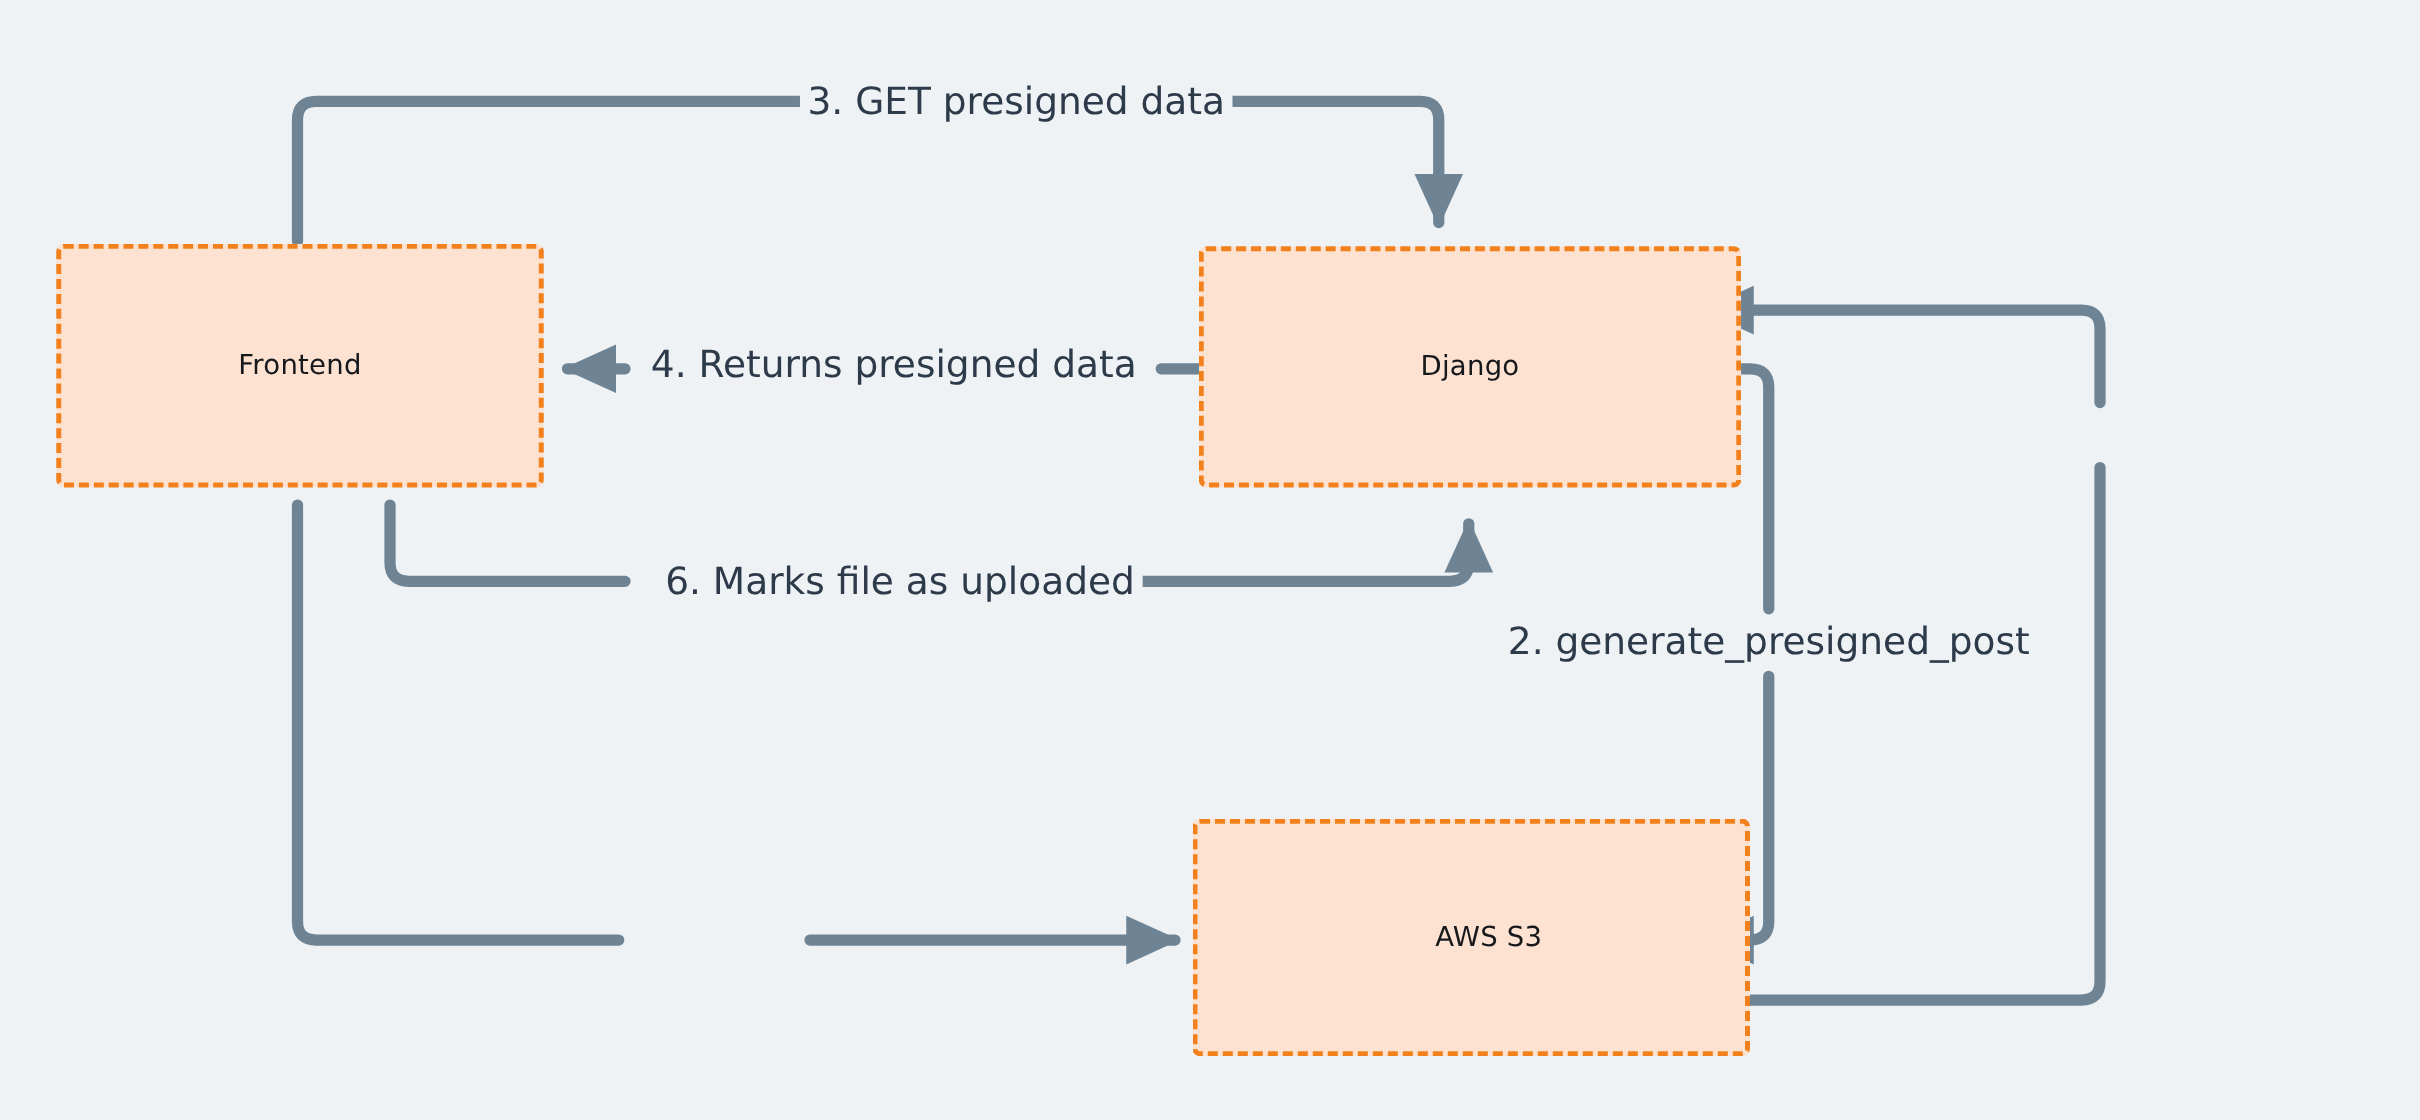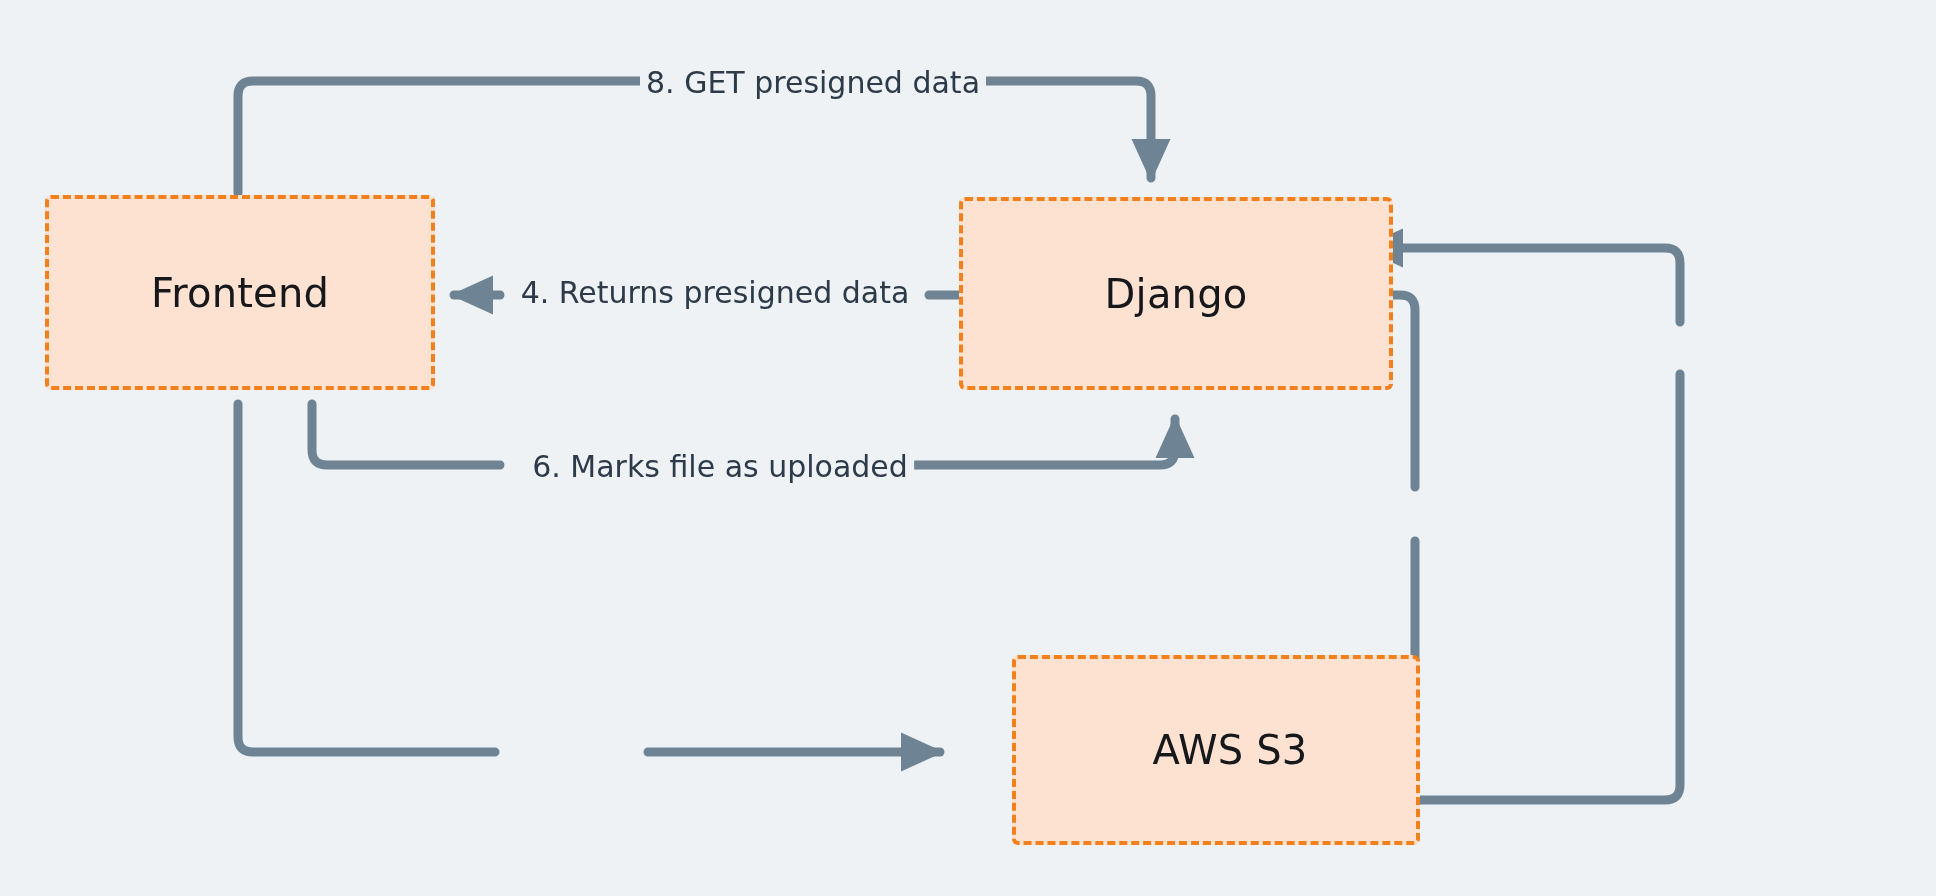--- a/index.html
+++ b/index.html
@@ -29,21 +29,21 @@
     box-sizing: border-box;
     display: flex;
     align-items: center;
     justify-content: center;
     background: #fde2d1;
     border: 4px dashed #f2811d;
     border-radius: 6px;
   }
   .node-label {
     font-family: "DejaVu Sans", sans-serif;
-    font-size: 40px;
+    font-size: 22px;
     color: #16181c;
     letter-spacing: 0.2px;
     white-space: nowrap;
   }
   .edge-label {
     position: absolute;
     font-family: "DejaVu Sans", sans-serif;
     font-size: 30px;
     color: #2c3a49;
     background: #eef2f5;
@@ -91,26 +91,27 @@
   </svg>
 
   <div class="node" style="left:45px; top:195px; width:390px; height:195px;">
     <span class="node-label">Frontend</span>
   </div>
 
   <div class="node" style="left:959px; top:197px; width:434px; height:193px;">
     <span class="node-label">Django</span>
   </div>
 
-  <div class="node" style="left:1012px; top:655px; width:408px; height:190px;padding-left:28px;">
+  <div class="node" style="left:954px; top:655px; width:446px; height:190px;padding-left:28px;">
     <span class="node-label">AWS S3</span>
   </div>
 
-  <div class="edge-label" style="left:813px; top:82px;">8. GET presigned data</div>
+  <div class="edge-label" style="left:813px; top:82px;">3. GET presigned data</div>
 
+  <div class="edge-label" style="left:1415px; top:514px;">2. generate_presigned_post</div>
 
 
   <div class="edge-label" style="left:715px; top:292px;">4. Returns presigned data</div>
 
 
   <div class="edge-label" style="left:707px; top:466px;margin-left:13px;">6. Marks file as  uploaded</div>
 
 </div>
 
 </body></html>

